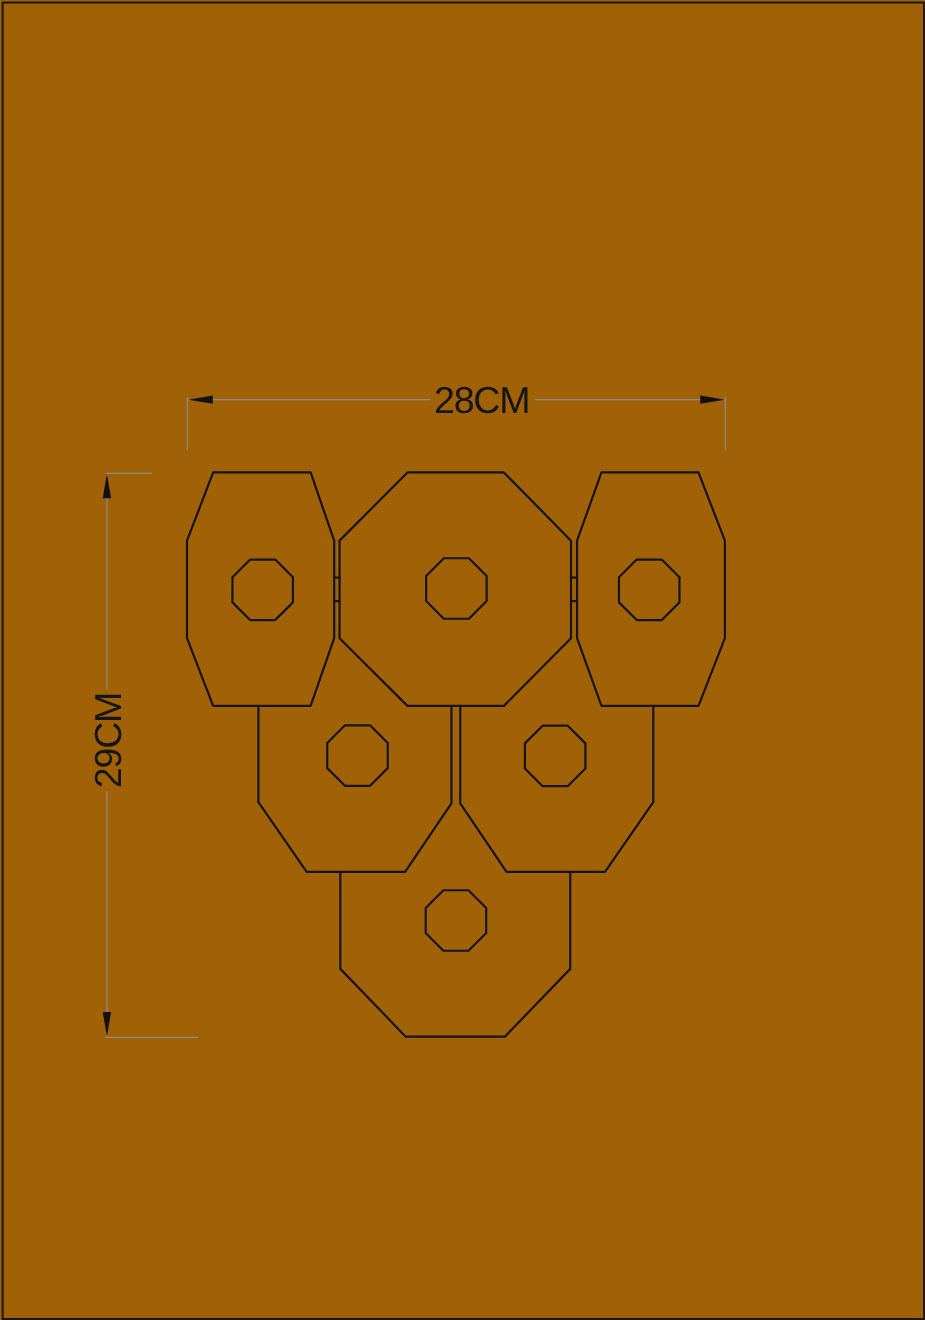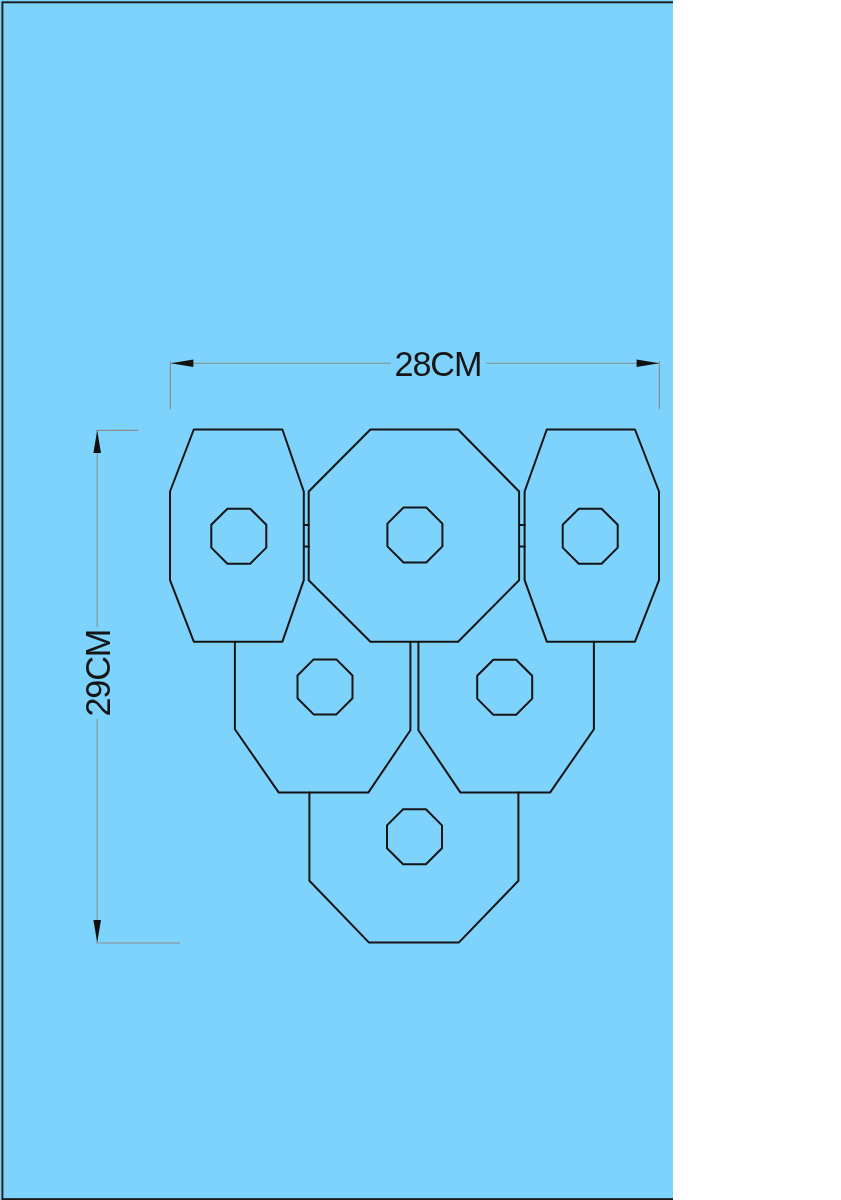--- a/index.html
+++ b/index.html
@@ -1,16 +1,16 @@
 <!DOCTYPE html>
 <html><head>
 <meta charset="utf-8">
 <style>
 html,body{margin:0;padding:0;background:#ffffff;}
-#page{width:673px;height:1200px;position:relative;background:#7dd3fc;overflow:hidden;}
+#page{width:841px;height:1200px;position:relative;background:#a16207;overflow:hidden;}
 svg{display:block;}
 text{font-family:"Liberation Sans",sans-serif;fill:#151515;}
 </style>
 </head>
 <body>
 <div id="page">
 <svg width="841" height="1200" viewBox="0 0 841 1200">
 
 <rect x="2.4" y="2.3" width="837.7" height="1196.8" fill="none" stroke="#1a1a1a" stroke-width="1.9"></rect>
 

